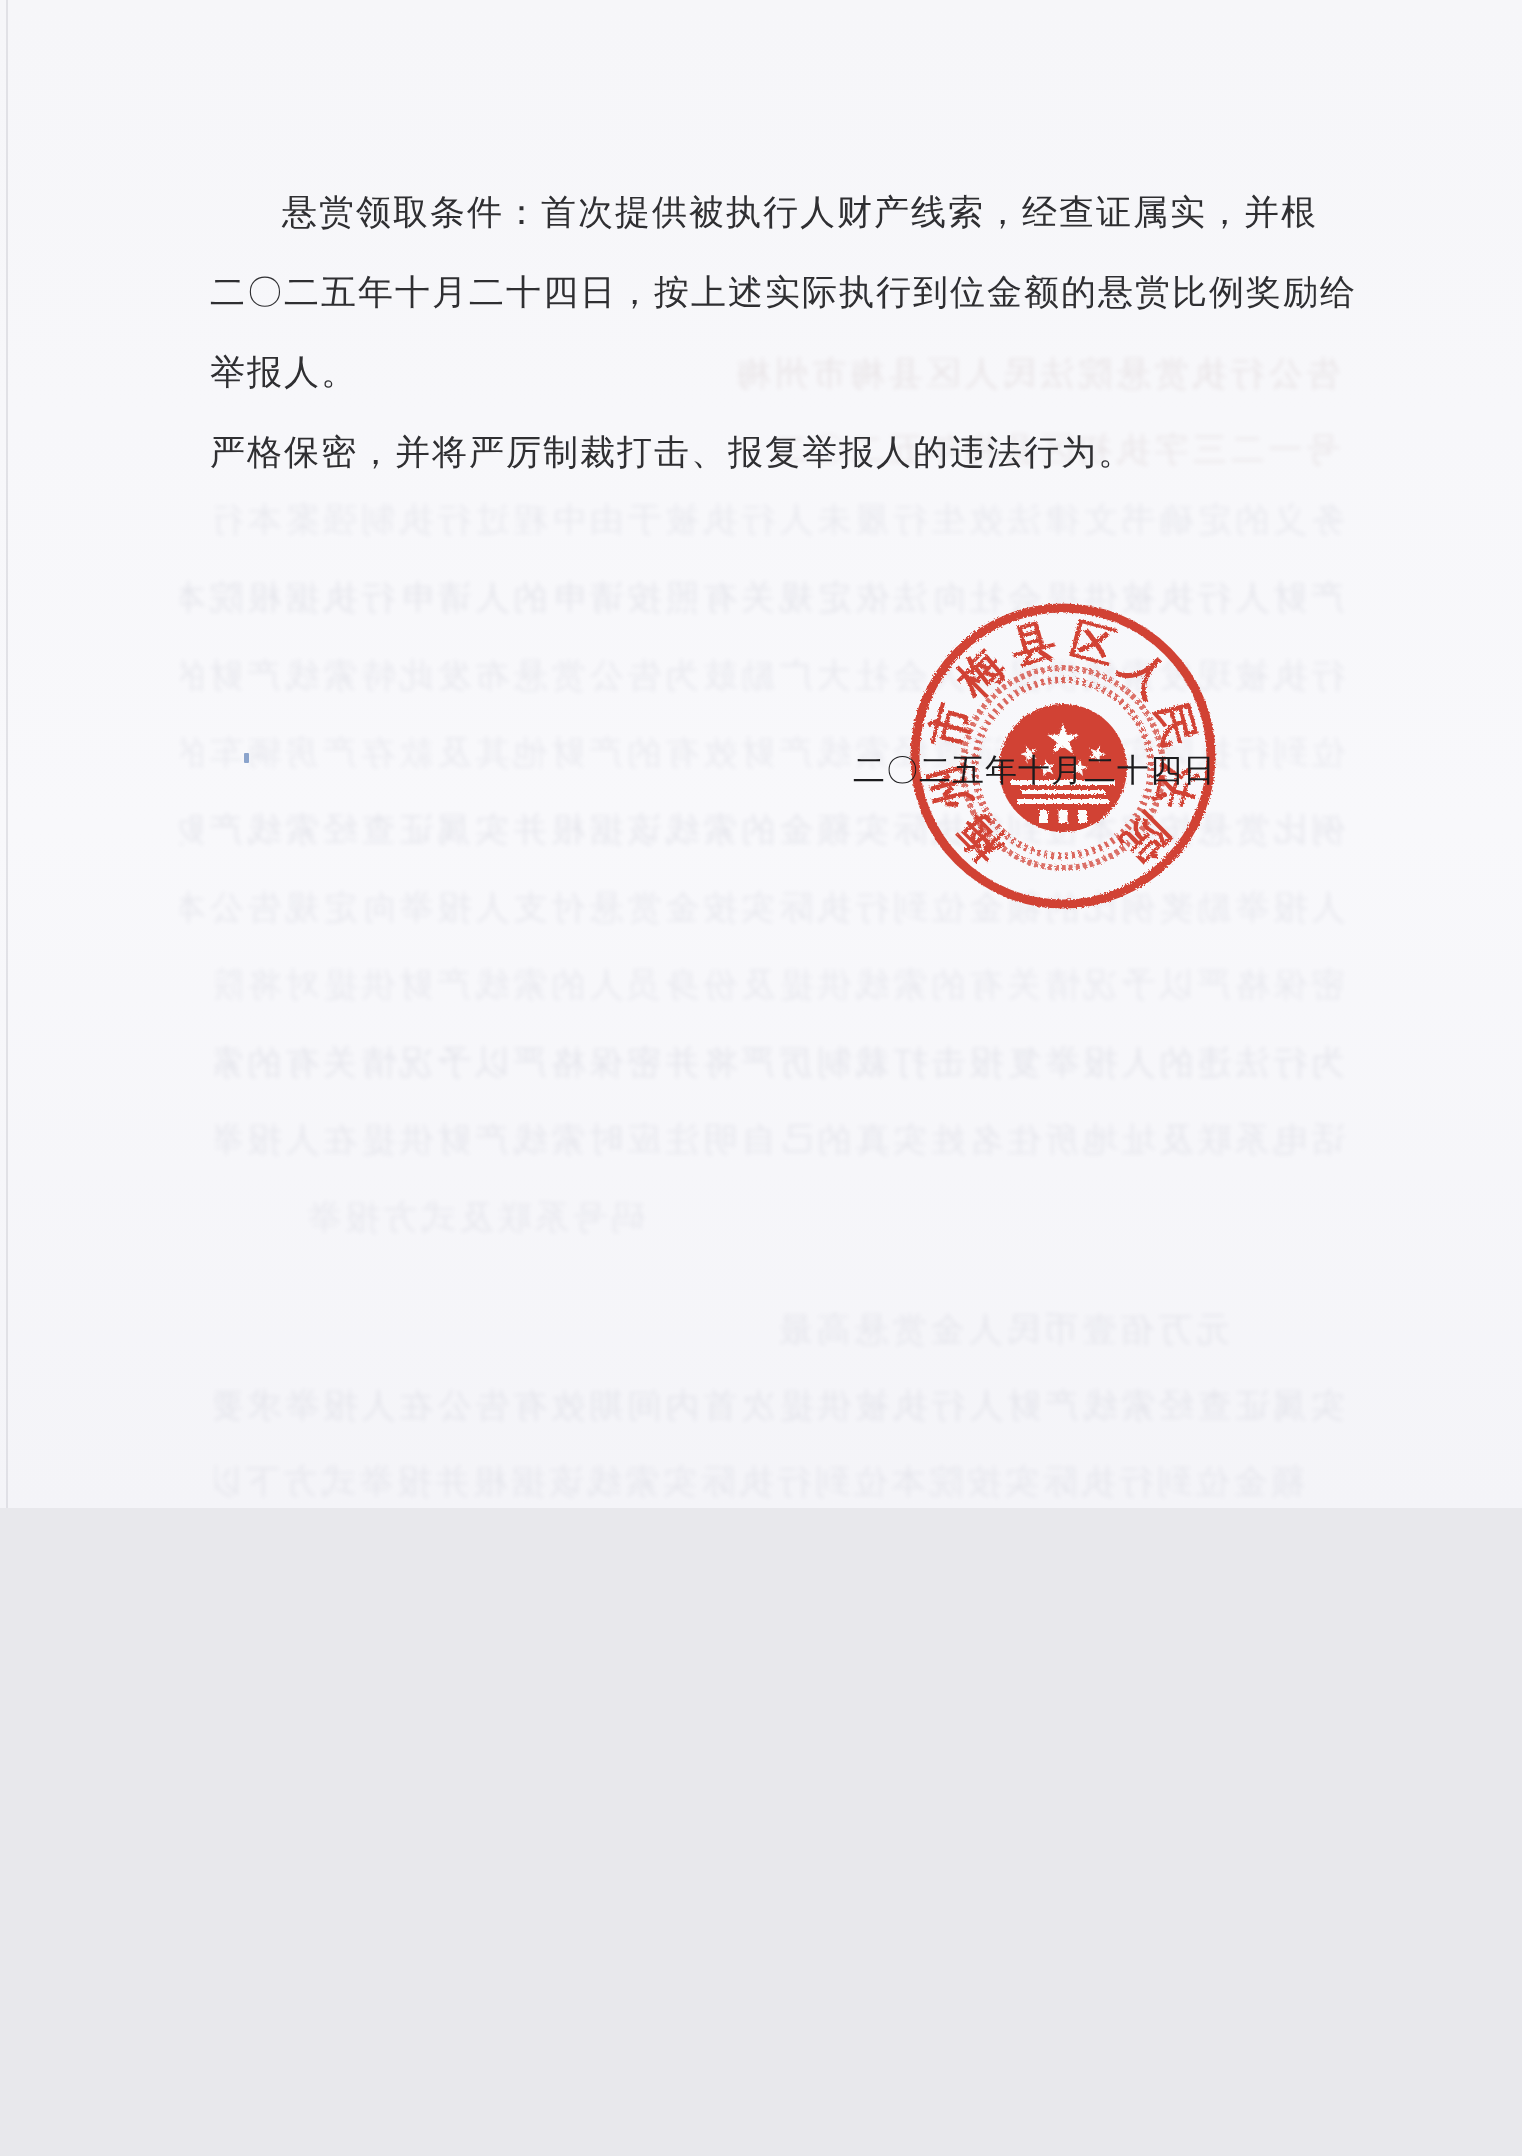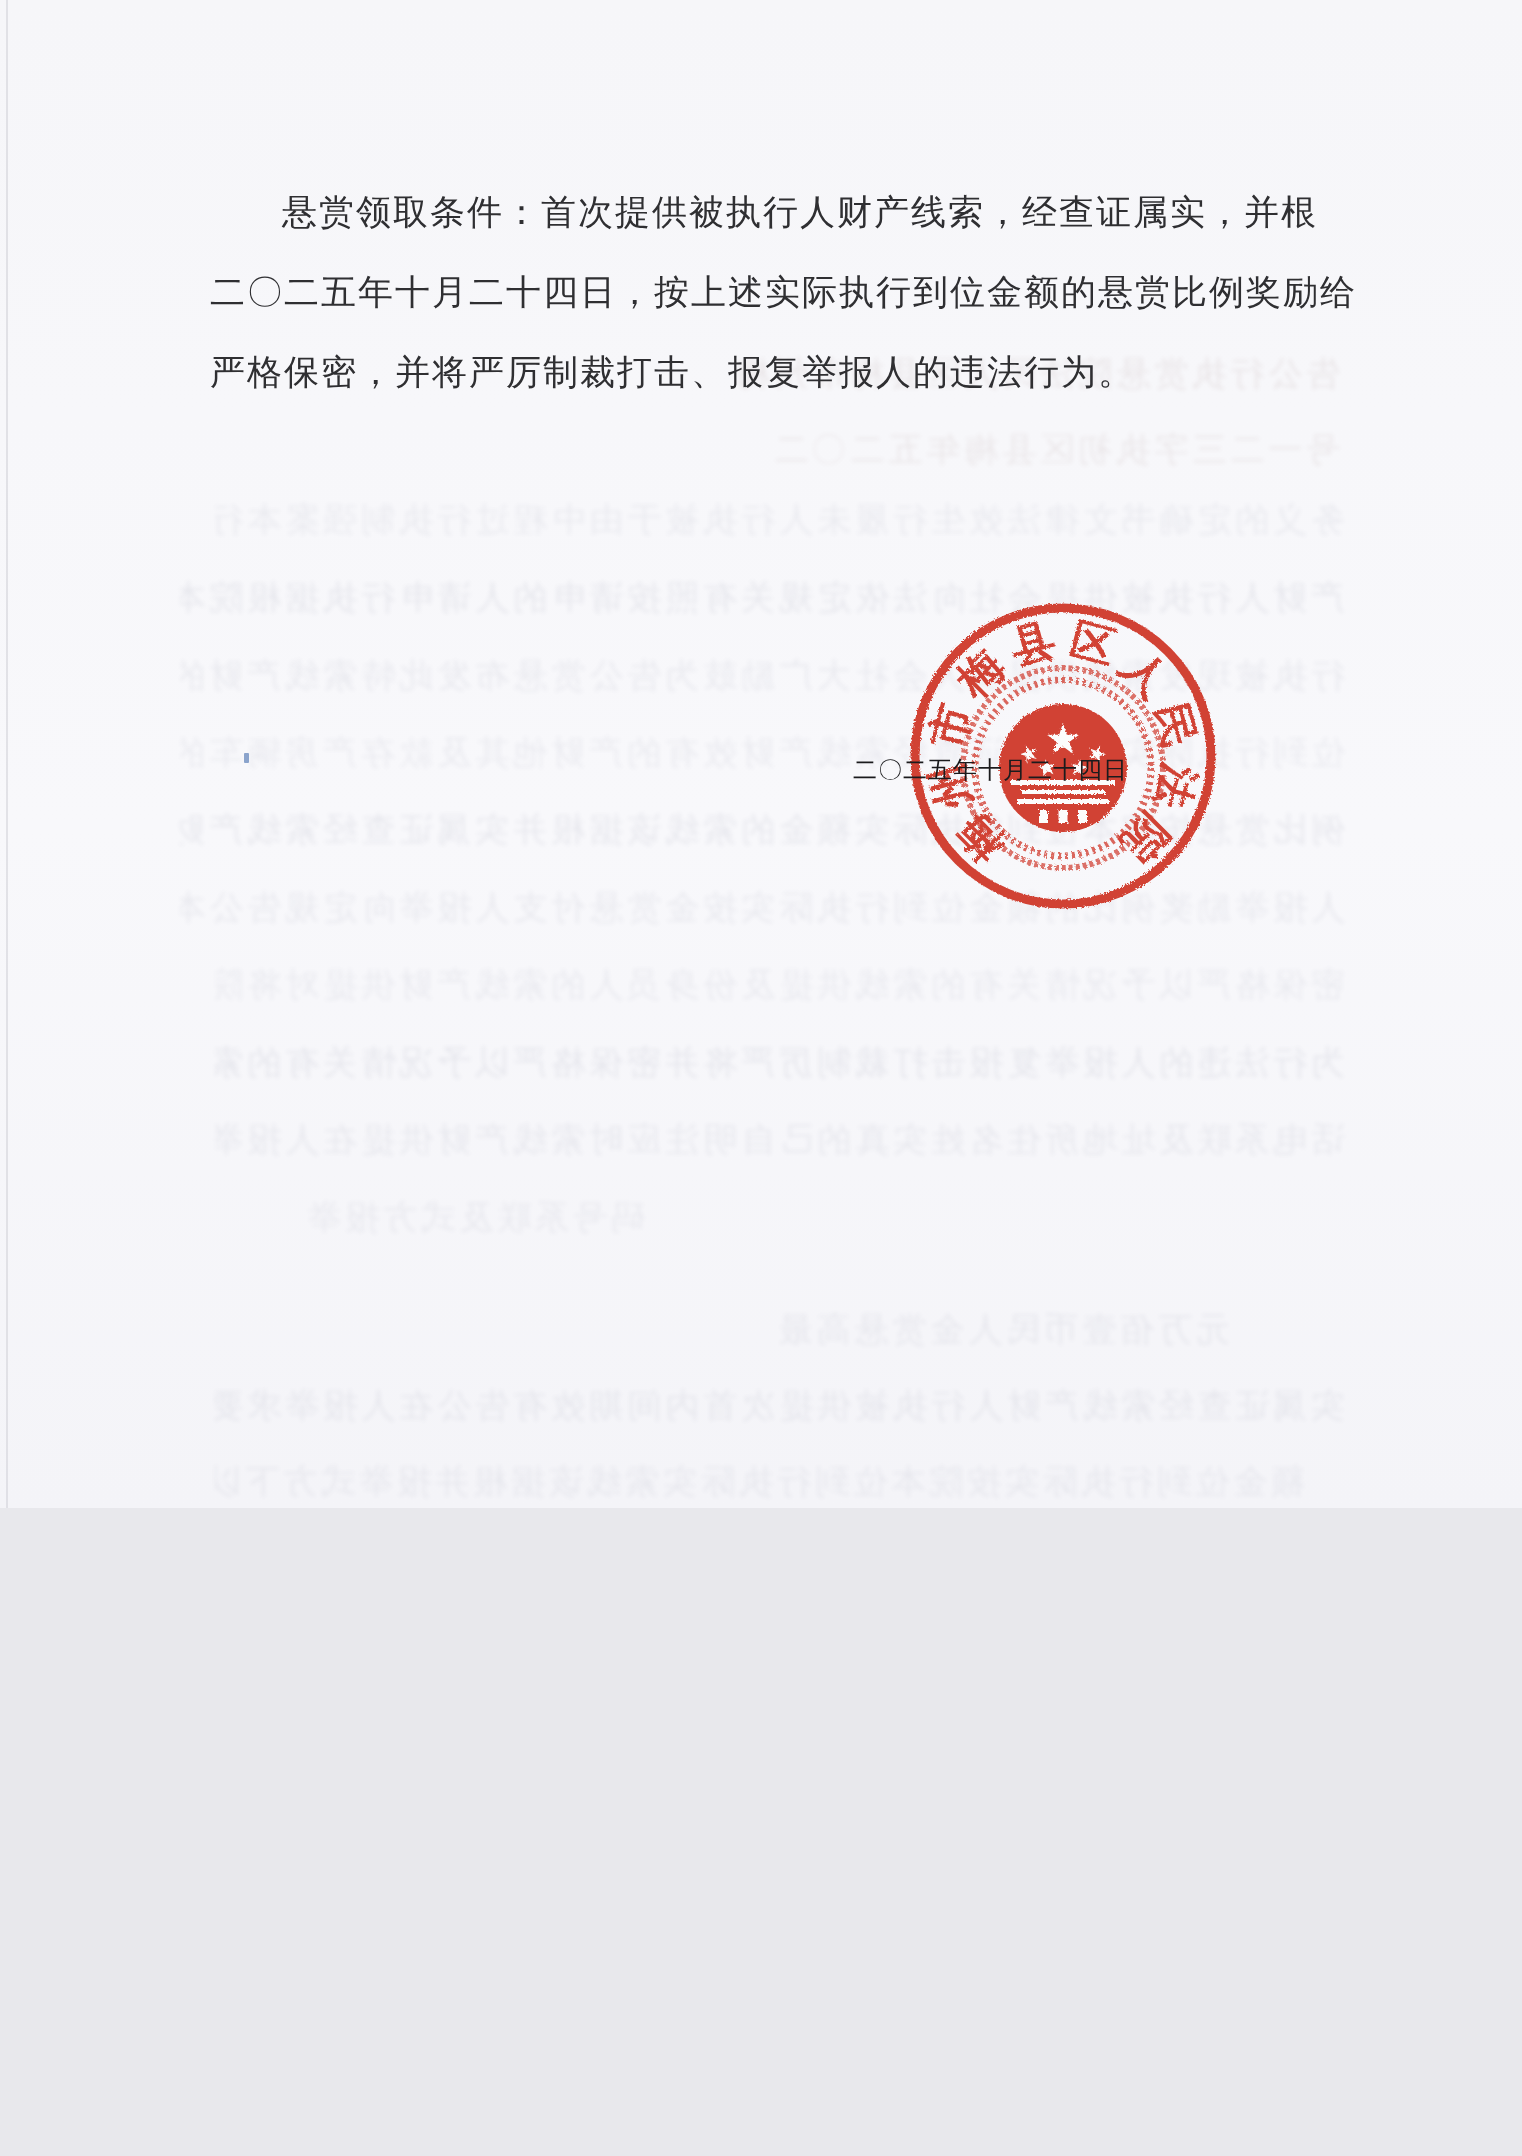--- a/index.html
+++ b/index.html
@@ -27,21 +27,21 @@
   .bleed-row.warm{color:#7a5350;}
   
   .notice{
     position:absolute;left:210px;top:173px;z-index:3;
     color:#2f2f32;font-size:35px;letter-spacing:2px;line-height:80px;
   }
   .line{white-space:nowrap;}
   .line.indent{text-indent:72px;}
   .date-line{
     position:absolute;left:853px;top:748px;z-index:6;
-    font-size:24px;line-height:44px;letter-spacing:1px;color:#1b1b1d;white-space:nowrap;
+    font-size:32px;line-height:44px;letter-spacing:1px;color:#1b1b1d;white-space:nowrap;
   }
   .seal{position:absolute;left:891px;top:584px;width:344px;height:352px;z-index:5;}
   .seal svg{width:100%;height:100%;}
   .s-stroke{stroke:var(--seal,#cf3526);}
   .s-fill{fill:var(--seal,#cf3526);}
   .s-white{fill:#fdfdfd;}
   .ring-char{
     font-size:44px;font-weight:600;
     font-family:"Liberation Serif","DejaVu Serif",serif;
     text-anchor:middle;
@@ -79,20 +79,21 @@
       <div class="bleed-row" style="top: 1710px; left: 428px; width: 360px; opacity: 0.08;">室五〇二楼二号八路宪文人系联</div>
       <div class="bleed-row" style="top: 1791px; left: 450px; width: 300px; opacity: 0.07;">官法行执责负人系联</div>
       <div class="bleed-row" style="top: 1870px; left: 437px; width: 330px; opacity: 0.08;">一二三四五六七八〇话电系联</div>
     </div>
 
   <div class="speck-blue"></div>
 
   <div class="notice">
     <div class="line indent">悬赏领取条件：首次提供被执行人财产线索，经查证属实，并根</div>
     <div class="line">二〇二五年十月二十四日，按上述实际执行到位金额的悬赏比例奖励给</div>
+    <div class="line">举报人。</div>
     <div class="line">严格保密，并将严厉制裁打击、报复举报人的违法行为。</div>
   </div>
 
   <div class="seal">
     <svg viewBox="-172 -172 344 352" xmlns="http://www.w3.org/2000/svg">
       <defs>
         <path id="star" d="M0,-1 L0.2245,-0.309 L0.9511,-0.309 L0.3633,0.118 L0.5878,0.809 L0,0.382 L-0.5878,0.809 L-0.3633,0.118 L-0.9511,-0.309 L-0.2245,-0.309 Z"></path>
         <filter id="stampfx" x="-20%" y="-20%" width="140%" height="140%">
           <feTurbulence type="fractalNoise" baseFrequency="0.55" numOctaves="2" result="n"></feTurbulence>
           <feDisplacementMap in="SourceGraphic" in2="n" scale="4"></feDisplacementMap>

